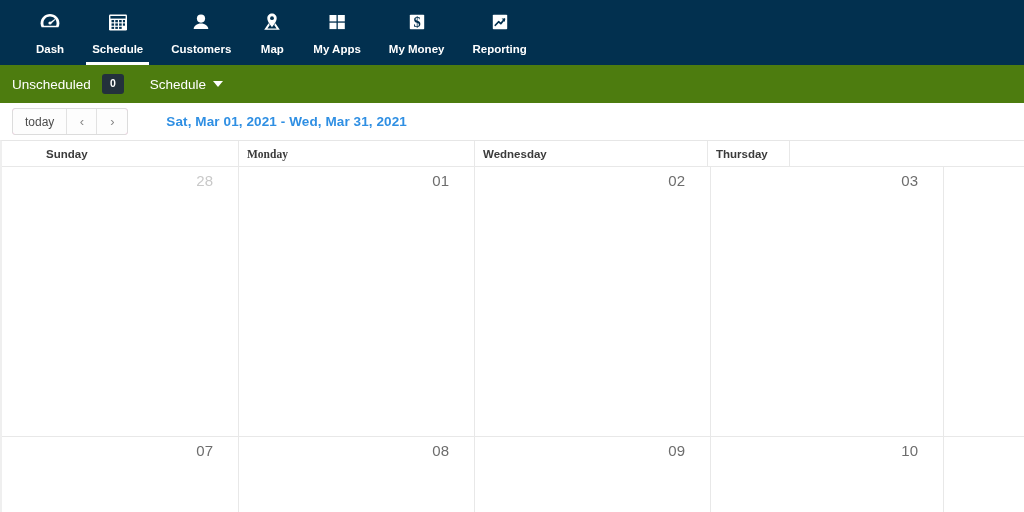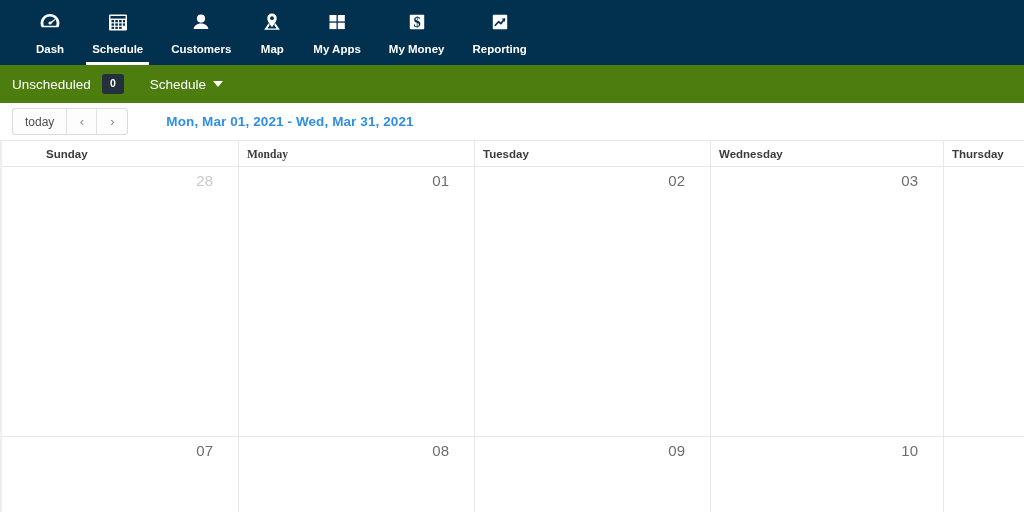--- a/index.html
+++ b/index.html
@@ -313,33 +313,30 @@
     <span class="caret"></span>
   </div>
 </div>
 
 <div class="toolbar">
   <div class="btn-group">
     <div class="btn">today</div>
     <div class="btn arrow">‹</div>
     <div class="btn arrow">›</div>
   </div>
-  <div class="date-range">Mon, Mar 01, 2021 - Wed, Mar 31, 2021</div>
+  <div class="date-range">Sat, Mar 01, 2021 - Wed, Mar 31, 2021</div>
 </div>
 
 <div class="calendar">
   <div class="cal-head" id="cal-head">
       <div class="col" style="width: 237px; padding-left: 44px;">
         <span class="colname">Sunday</span>
       </div>
       <div class="col" style="width: 236px; font-family: Liberation Serif, serif;">
         <span class="colname">Monday</span>
-      </div>
-      <div class="col" style="width: 236px;">
-        <span class="colname">Tuesday</span>
       </div>
       <div class="col" style="width: 233px;">
         <span class="colname">Wednesday</span>
       </div>
       <div class="col" style="width: 82px;">
         <span class="colname">Thursday</span>
       </div>
     </div>
   <div id="cal-body">
       <div class="cal-row" style="height: 270px;">

